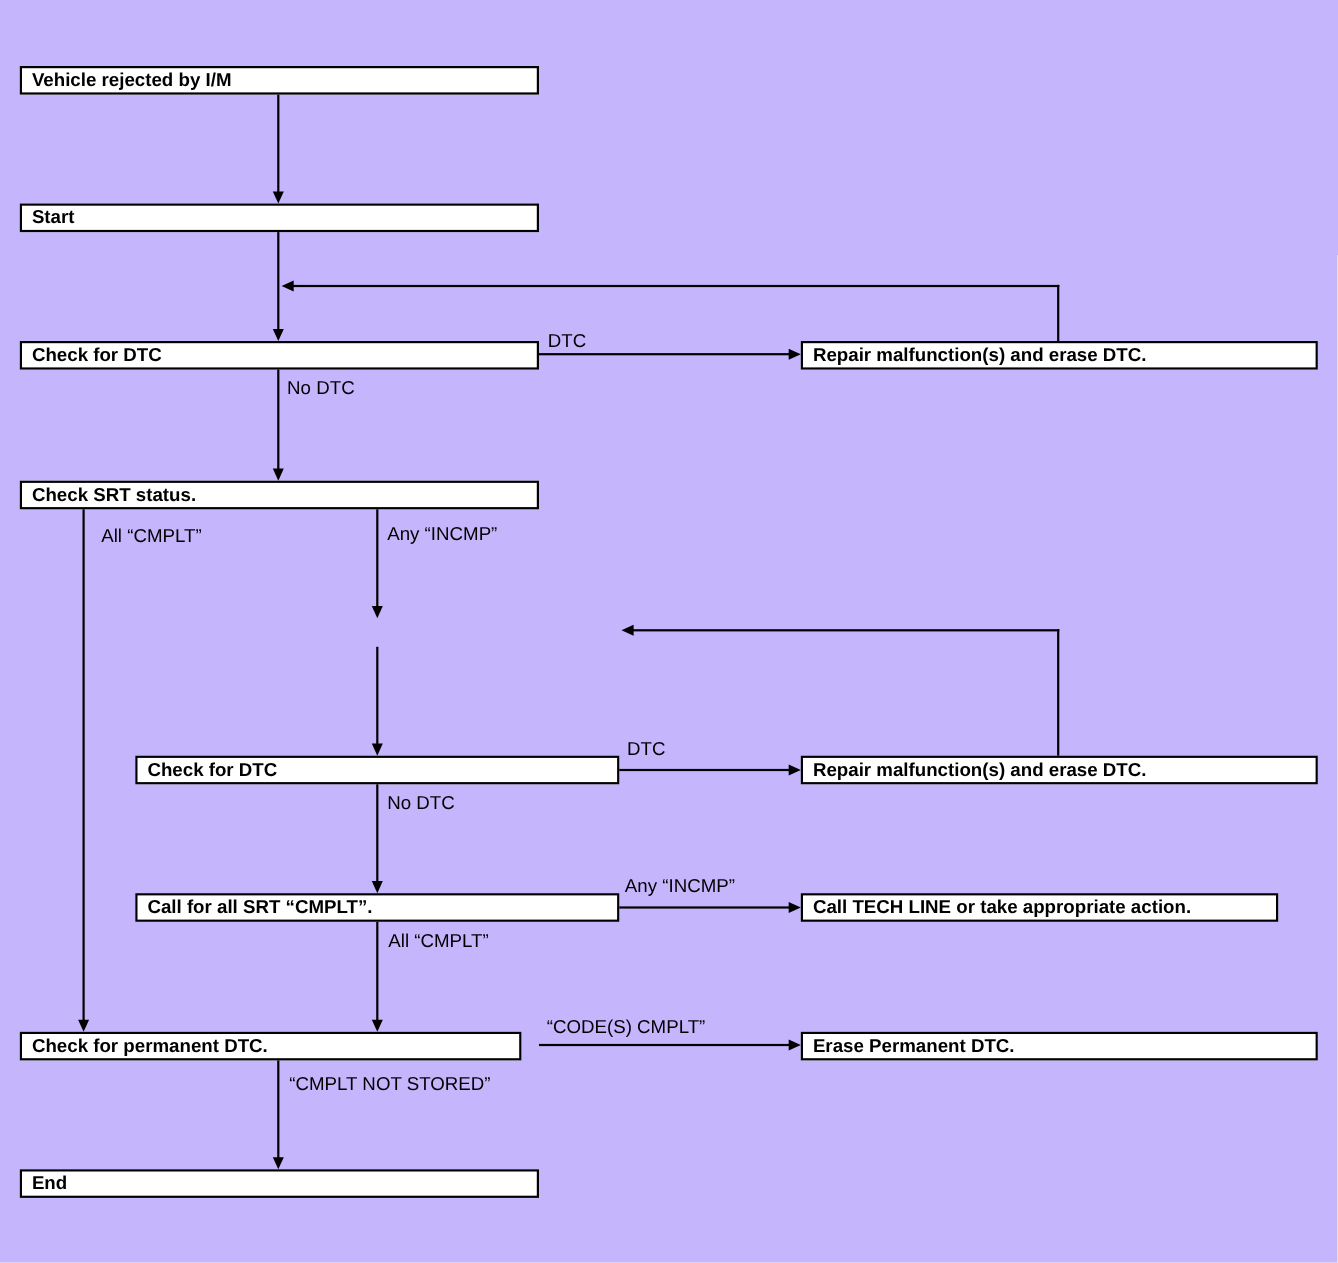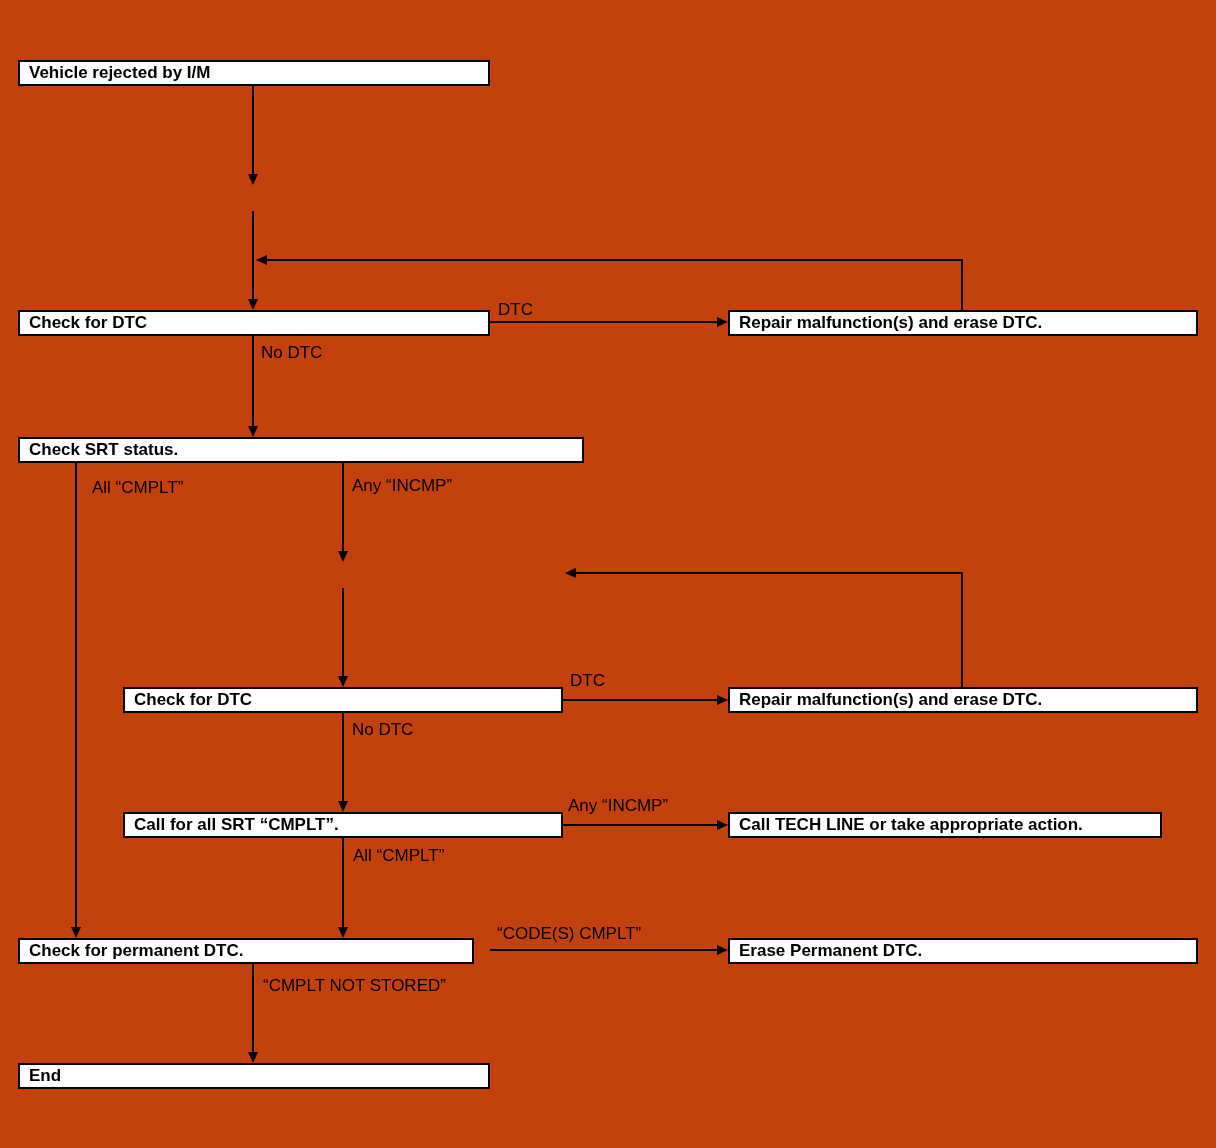--- a/index.html
+++ b/index.html
@@ -1,20 +1,20 @@
 <!DOCTYPE html>
 <html><head>
 <meta charset="utf-8">
 <style>
   html,body{margin:0;padding:0;background:#ffffff;}
   #canvas{
     position:relative;
     width:1216px;
     height:1148px;
-    background:#c2410c;
+    background:#c4b5fd;
     font-family:"Liberation Sans", sans-serif;
     color:#000000;
     overflow:hidden;
   }
   .node{
     position:absolute;
     box-sizing:border-box;
     border:2px solid #000000;
     background:#ffffff;
     display:flex;
@@ -37,23 +37,24 @@
   .ar-d{border-left:5px solid transparent;border-right:5px solid transparent;border-top:11px solid #000000;}
   .ar-r{border-top:5px solid transparent;border-bottom:5px solid transparent;border-left:11px solid #000000;}
   .ar-l{border-top:5px solid transparent;border-bottom:5px solid transparent;border-right:11px solid #000000;}
 </style>
 </head>
 <body>
 
 <div id="canvas">
 
   <div class="node" style="left:18px;top:60px;width:472px;height:26px">Vehicle rejected by I/M</div>
+  <div class="node" style="left:18px;top:185px;width:472px;height:26px">Start</div>
   <div class="node" style="left:18px;top:310px;width:472px;height:26px">Check for DTC</div>
   <div class="node" style="left:728px;top:310px;width:470px;height:26px">Repair malfunction(s) and erase DTC.</div>
-  <div class="node" style="left:18px;top:437px;width:566px;height:26px">Check SRT status.</div>
+  <div class="node" style="left:18px;top:437px;width:472px;height:26px">Check SRT status.</div>
   <div class="node" style="left:123px;top:687px;width:440px;height:26px">Check for DTC</div>
   <div class="node" style="left:728px;top:687px;width:470px;height:26px">Repair malfunction(s) and erase DTC.</div>
   <div class="node" style="left:123px;top:812px;width:440px;height:26px">Call for all SRT “CMPLT”.</div>
   <div class="node" style="left:728px;top:812px;width:434px;height:26px">Call TECH LINE or take appropriate action.</div>
   <div class="node" style="left:18px;top:938px;width:456px;height:26px">Check for permanent DTC.</div>
   <div class="node" style="left:728px;top:938px;width:470px;height:26px">Erase Permanent DTC.</div>
   <div class="node" style="left:18px;top:1063px;width:472px;height:26px">End</div>
 
   <div class="elabel" style="left:498px;top:300px">DTC</div>
   <div class="elabel" style="left:261px;top:343px">No DTC</div>

